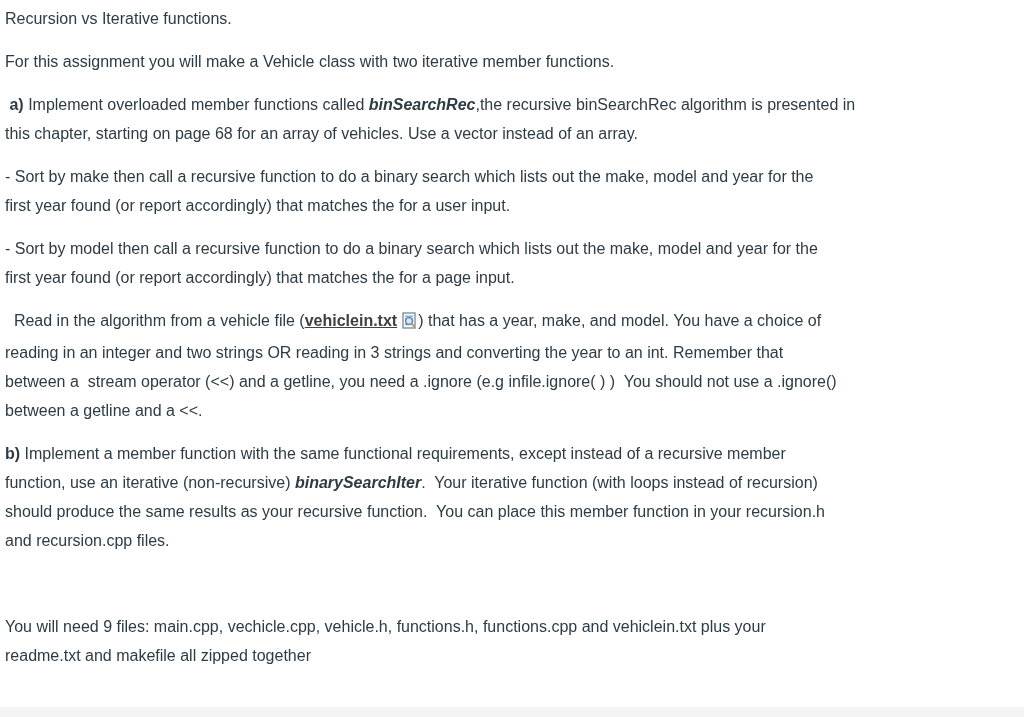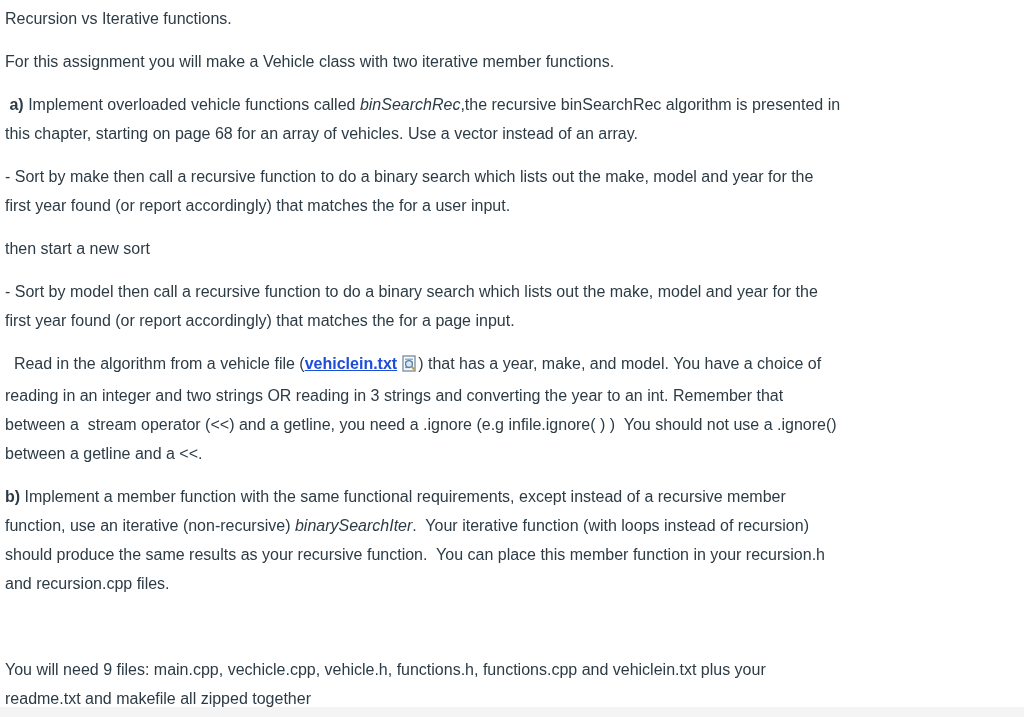--- a/index.html
+++ b/index.html
@@ -15,24 +15,24 @@
   .content {
     padding: 4px 17px 0 5px;
     font-size: 16px;
     line-height: 29px;
   }
   .content p {
     margin: 0 0 14px 0;
     white-space: pre-wrap;
   }
   .b  { font-weight: bold; }
-  .bi { font-weight: normal; font-style: italic; }
+  .bi { font-weight: bold; font-style: italic; }
   .u  { }
   a.file-link {
-    color: #1d4ed8;
+    color: #404040;
     font-weight: bold;
     text-decoration: underline;
     cursor: pointer;
   }
   .preview-icon {
     display: inline-block;
     vertical-align: -3px;
     margin: 0 1px 0 5px;
     cursor: pointer;
   }
@@ -47,27 +47,26 @@
 </style>
 </head>
 <body>
 
 <div class="content">
 
   <p><span>Recursion vs Iterative functions.</span></p>
 
   <p><span>For this assignment you will make a Vehicle class with two iterative member functions.</span></p>
 
-  <p><span> </span><span class="b">a)</span><span> Implement overloaded vehicle functions called </span><span class="bi">binSearchRec</span><span>,the </span><span class="u">recursive</span><span> binSearchRec algorithm is presented in
+  <p><span> </span><span class="b">a)</span><span> Implement overloaded member functions called </span><span class="bi">binSearchRec</span><span>,the </span><span class="u">recursive</span><span> binSearchRec algorithm is presented in
 this chapter, starting on page 68 for an array of vehicles. Use a vector instead of an array.</span></p>
 
   <p><span>- Sort by make then call a recursive function to do a binary search which lists out the make, model and year for the
 first year found (or report accordingly) that matches the for a user input.</span></p>
 
-  <p><span>then start a new sort</span></p>
 
   <p><span>- Sort by model then call a recursive function to do a binary search which lists out the make, model and year for the
 first year found (or report accordingly) that matches the for a page input.</span></p>
 
   <p><span>  Read in the algorithm from a vehicle file (</span><a class="file-link" href="#">vehiclein.txt</a><span class="preview-icon"><svg width="15" height="17" viewBox="0 0 15 17">
           <rect x="1" y="1" width="12" height="15" fill="#f7fafc" stroke="#7e93a6" stroke-width="1.4"></rect>
           <line x1="3" y1="4.2" x2="11" y2="4.2" stroke="#7e93a6" stroke-width="1.1"></line>
           <line x1="3" y1="7" x2="11" y2="7" stroke="#7e93a6" stroke-width="1.1"></line>
           <line x1="3" y1="9.8" x2="11" y2="9.8" stroke="#7e93a6" stroke-width="1.1"></line>
           <line x1="3" y1="12.6" x2="8" y2="12.6" stroke="#7e93a6" stroke-width="1.1"></line>

